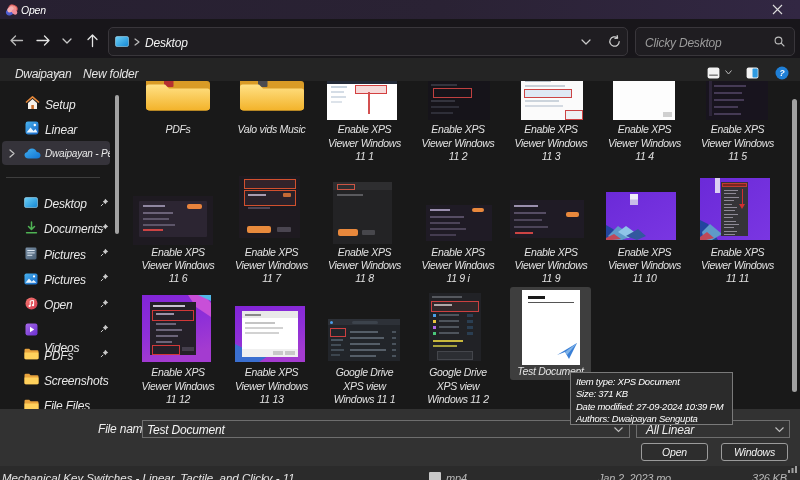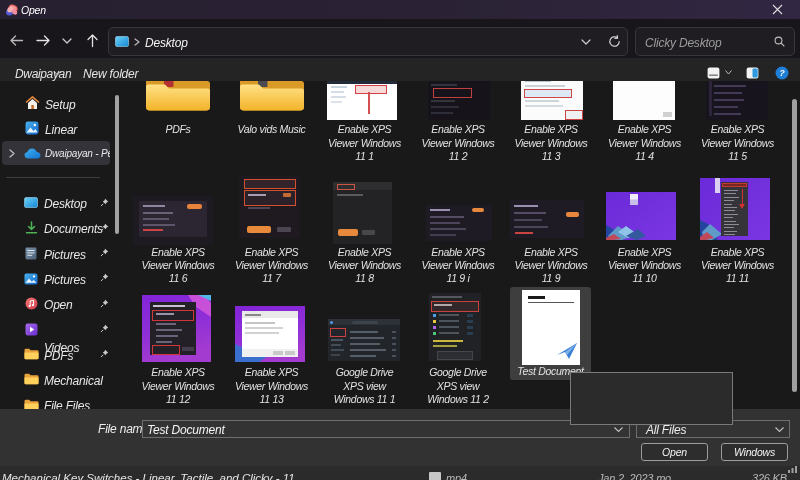--- a/index.html
+++ b/index.html
@@ -191,21 +191,21 @@
 <div class="txt" style="left:44px;top:341px;">Videos</div>
 <svg width="15" height="12" style="left:24px;top:348px;" viewBox="0 0 15 12">
  <path d="M0.5 2 Q0.5 0.7 1.8 0.7 L5.2 0.7 L6.6 2.2 L13.2 2.2 Q14.5 2.2 14.5 3.5 L14.5 10 Q14.5 11.3 13.2 11.3 L1.8 11.3 Q0.5 11.3 0.5 10 Z" fill="#e8a33d"></path>
  <path d="M0.5 4.4 L14.5 4.4 L14.5 10 Q14.5 11.3 13.2 11.3 L1.8 11.3 Q0.5 11.3 0.5 10 Z" fill="#ffd15c"></path>
 </svg>
 <div class="txt" style="left:44px;top:348.5px;">PDFs</div>
 <svg width="15" height="12" style="left:24px;top:373px;" viewBox="0 0 15 12">
  <path d="M0.5 2 Q0.5 0.7 1.8 0.7 L5.2 0.7 L6.6 2.2 L13.2 2.2 Q14.5 2.2 14.5 3.5 L14.5 10 Q14.5 11.3 13.2 11.3 L1.8 11.3 Q0.5 11.3 0.5 10 Z" fill="#e8a33d"></path>
  <path d="M0.5 4.4 L14.5 4.4 L14.5 10 Q14.5 11.3 13.2 11.3 L1.8 11.3 Q0.5 11.3 0.5 10 Z" fill="#ffd15c"></path>
 </svg>
-<div class="txt" style="left:44px;top:373.5px;">Mechanical</div>
+<div class="txt" style="left:44px;top:373.5px;">Screenshots</div>
 <svg width="15" height="12" style="left:24px;top:398.5px;" viewBox="0 0 15 12">
  <path d="M0.5 2 Q0.5 0.7 1.8 0.7 L5.2 0.7 L6.6 2.2 L13.2 2.2 Q14.5 2.2 14.5 3.5 L14.5 10 Q14.5 11.3 13.2 11.3 L1.8 11.3 Q0.5 11.3 0.5 10 Z" fill="#e8a33d"></path>
  <path d="M0.5 4.4 L14.5 4.4 L14.5 10 Q14.5 11.3 13.2 11.3 L1.8 11.3 Q0.5 11.3 0.5 10 Z" fill="#ffd15c"></path>
 </svg>
 <div class="txt" style="left:44px;top:399px;">File Files</div>
 
 <svg width="9" height="9" style="left:100px;top:197.5px;" viewBox="0 0 9 9">
  <path d="M5.2 0.8 L8.2 3.8 L6.6 4.6 L5.6 6.2 L2.8 3.4 L4.4 2.4 Z" fill="#c9c9c9"></path>
  <path d="M3.2 5.8 L0.9 8.1" stroke="#c9c9c9" stroke-width="1"></path>
 </svg>
@@ -486,33 +486,34 @@
 <div class="ab" style="left:791.5px;top:99px;width:5px;height:293px;background:#a0a0a0;border-radius:2.5px;"></div>
 
 <div class="ab" style="left:0;top:409px;width:800px;height:57px;background:#323232;"></div>
 <div class="txt" style="left:98px;top:422px;color:#ededed;">File name:</div>
 <div class="ab" style="left:142px;top:420px;width:488px;height:18px;background:#333333;border:1px solid #6e6e6e;box-sizing:border-box;"></div>
 <div class="txt" style="left:147px;top:423px;color:#f5f5f5;">Test Document</div>
 <svg width="9" height="5" style="left:614px;top:427px;" viewBox="0 0 9 5">
  <path d="M0.5 0.5 L4.5 4.5 L8.5 0.5" stroke="#c0c0c0" stroke-width="1.1" fill="none"></path>
 </svg>
 <div class="ab" style="left:636px;top:420px;width:154px;height:18px;background:#333333;border:1px solid #6e6e6e;box-sizing:border-box;"></div>
-<div class="txt" style="left:646px;top:423px;color:#ededed;">All Files</div>
+<div class="txt" style="left:646px;top:423px;color:#ededed;">All Linear</div>
 <svg width="9" height="5" style="left:775px;top:427px;" viewBox="0 0 9 5">
  <path d="M0.5 0.5 L4.5 4.5 L8.5 0.5" stroke="#c0c0c0" stroke-width="1.1" fill="none"></path>
 </svg>
 <div class="ab" style="left:641px;top:443px;width:67px;height:18px;background:#2d2d2d;border:1px solid #9b9b9b;border-radius:3px;box-sizing:border-box;color:#f2f2f2;font-size:10.5px;letter-spacing:-0.2px;text-align:center;line-height:16px;">Open</div>
 <div class="ab" style="left:721px;top:443px;width:67px;height:18px;background:#2d2d2d;border:1px solid #9b9b9b;border-radius:3px;box-sizing:border-box;color:#f2f2f2;font-size:10.5px;letter-spacing:-0.2px;text-align:center;line-height:16px;">Windows</div>
 
 <div class="ab" style="left:0;top:466px;width:800px;height:14px;background:#2b2b2b;"></div>
 <div class="txt" style="left:2px;top:471.5px;color:#e6e6e6;font-size:11.5px;letter-spacing:0px;">Mechanical Key Switches - Linear, Tactile, and Clicky - 11</div>
 <div class="ab" style="left:429px;top:471.5px;width:12px;height:9px;background:#c8c8c8;border-radius:1px;"></div>
 <div class="txt" style="left:446px;top:471.5px;color:#b8b8b8;font-size:11px;">mp4</div>
 <div class="txt" style="left:598px;top:471.5px;color:#b8b8b8;font-size:11px;">Jan 2, 2023 mo</div>
 <div class="txt" style="left:752px;top:471.5px;color:#b8b8b8;font-size:11px;">326 KB</div>
 <svg width="9" height="7" style="left:788px;top:466px;" viewBox="0 0 9 7">
  <rect x="0" y="4" width="2" height="3" fill="#9f9f9f"></rect>
       <rect x="3.5" y="2" width="2" height="5" fill="#9f9f9f"></rect>
       <rect x="7" y="0" width="2" height="7" fill="#9f9f9f"></rect>
 </svg>
 
 <div class="ab" style="left:570px;top:372px;width:163px;height:53px;background:#2b2b2b;border:1px solid #7a7a7a;box-sizing:border-box;"></div>
+<div class="txt" style="left:576px;top:375.5px;color:#ffffff;line-height:12.5px;font-size:9.5px;letter-spacing:-0.25px;">Item type: XPS Document<br>Size: 371 KB<br>Date modified: 27-09-2024 10:39 PM<br>Authors: Dwaipayan Sengupta</div>
 </div>
 
 </body></html>

